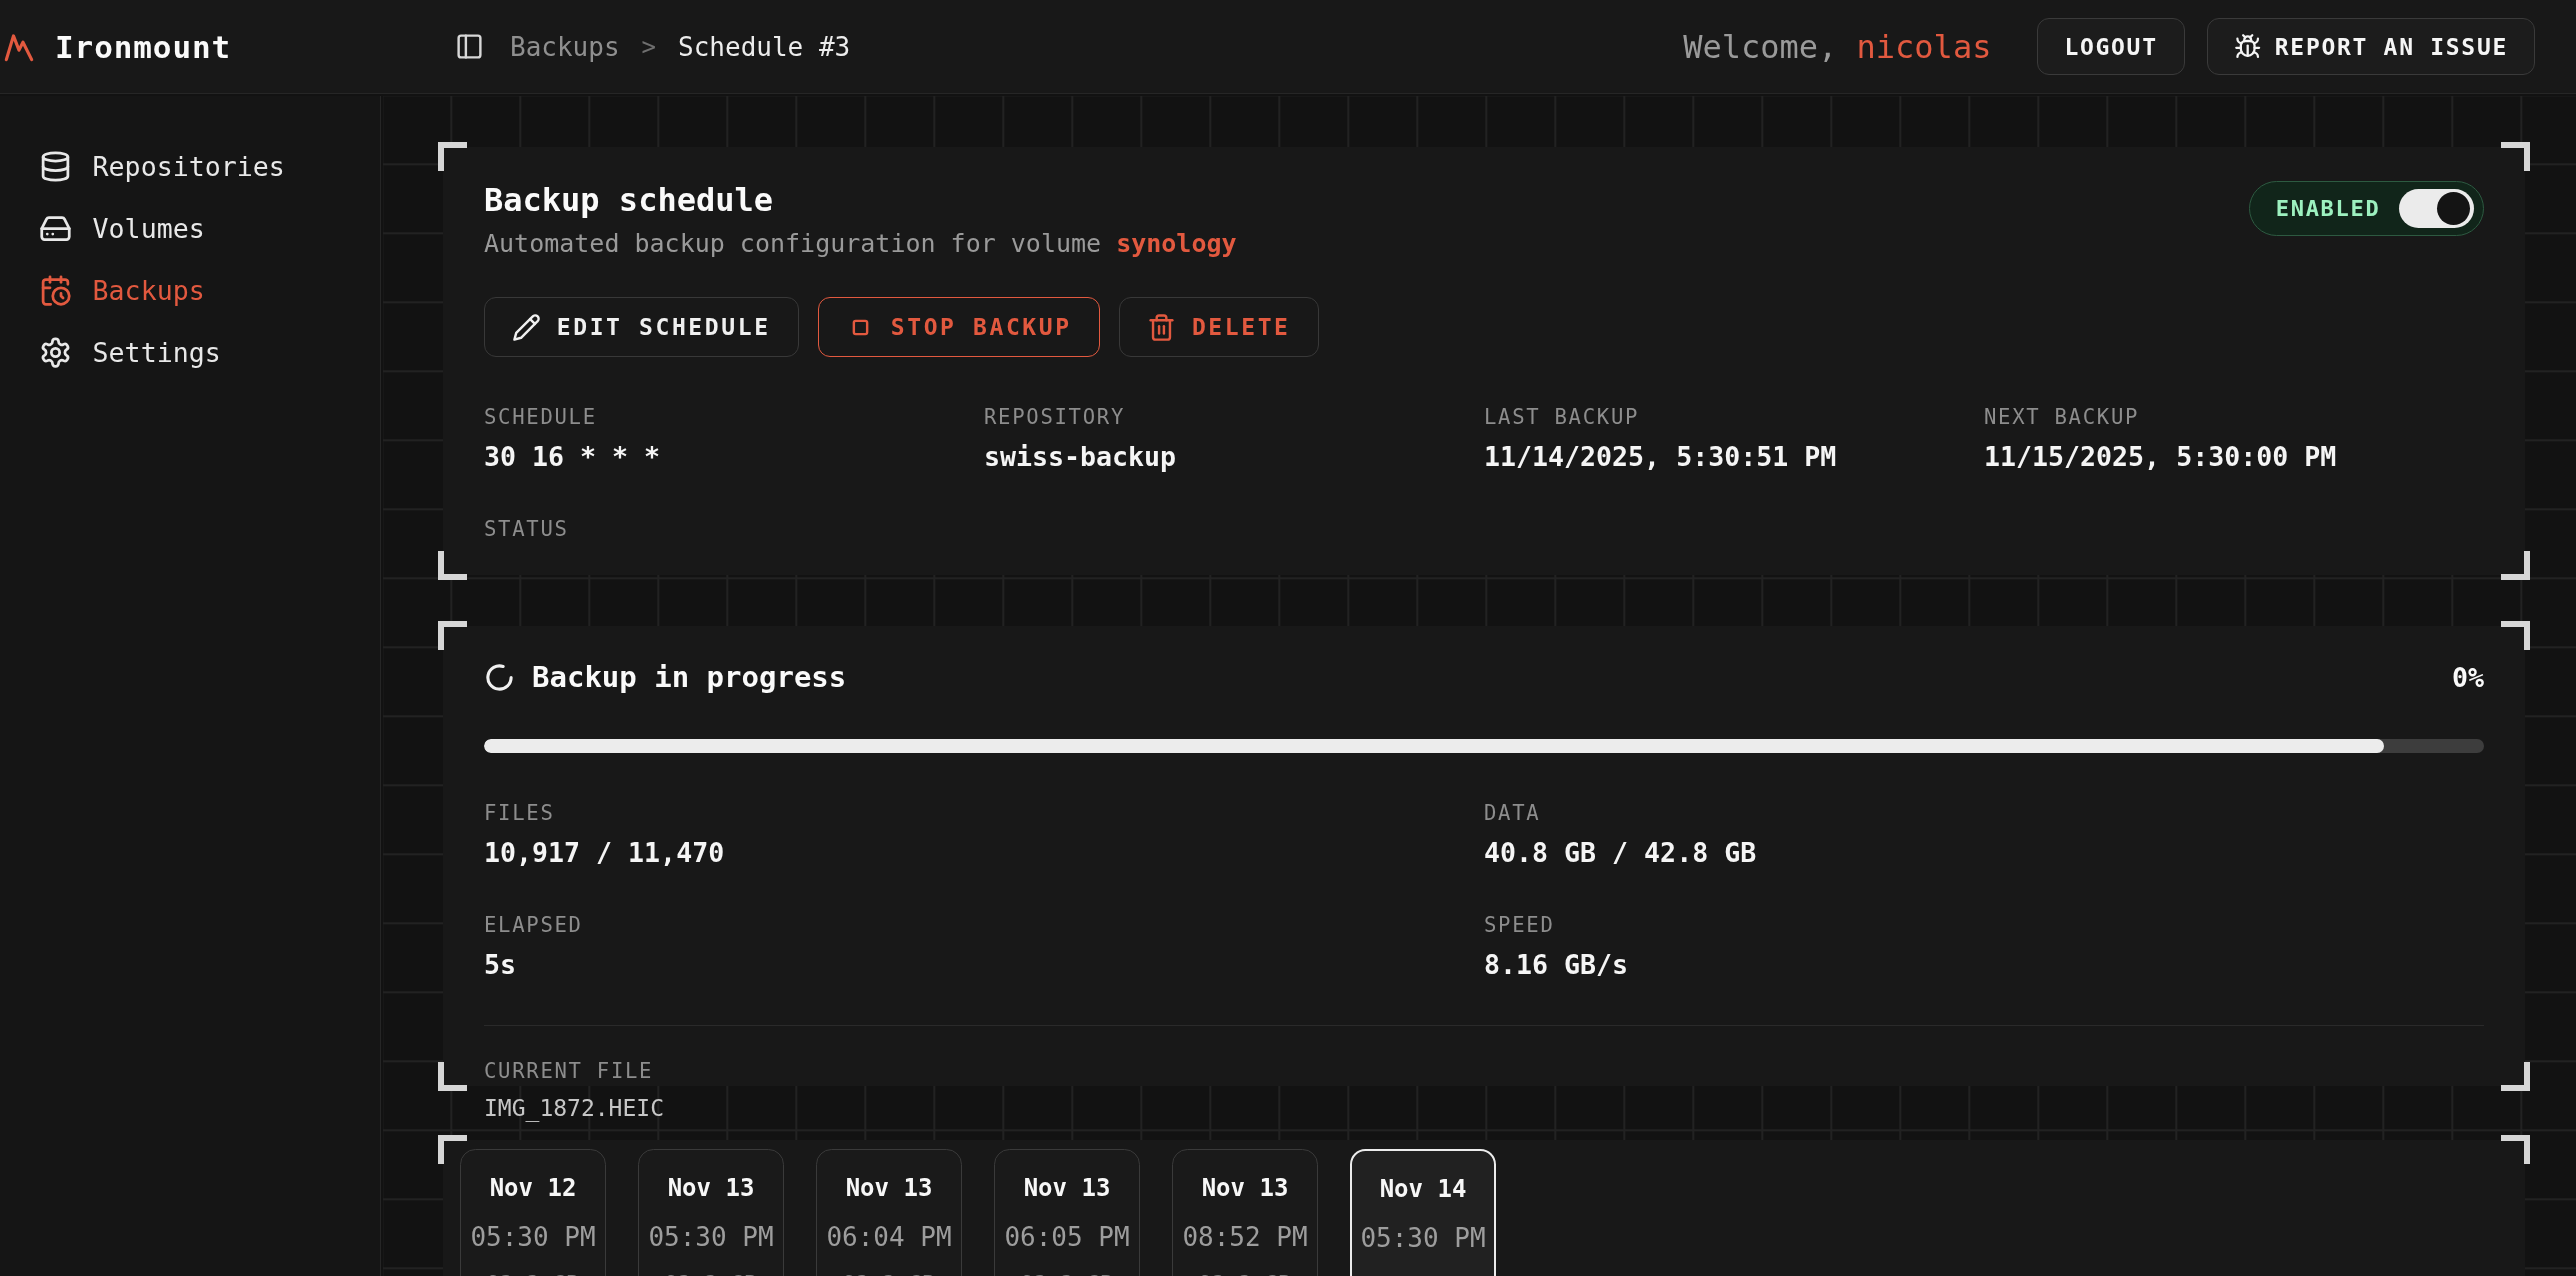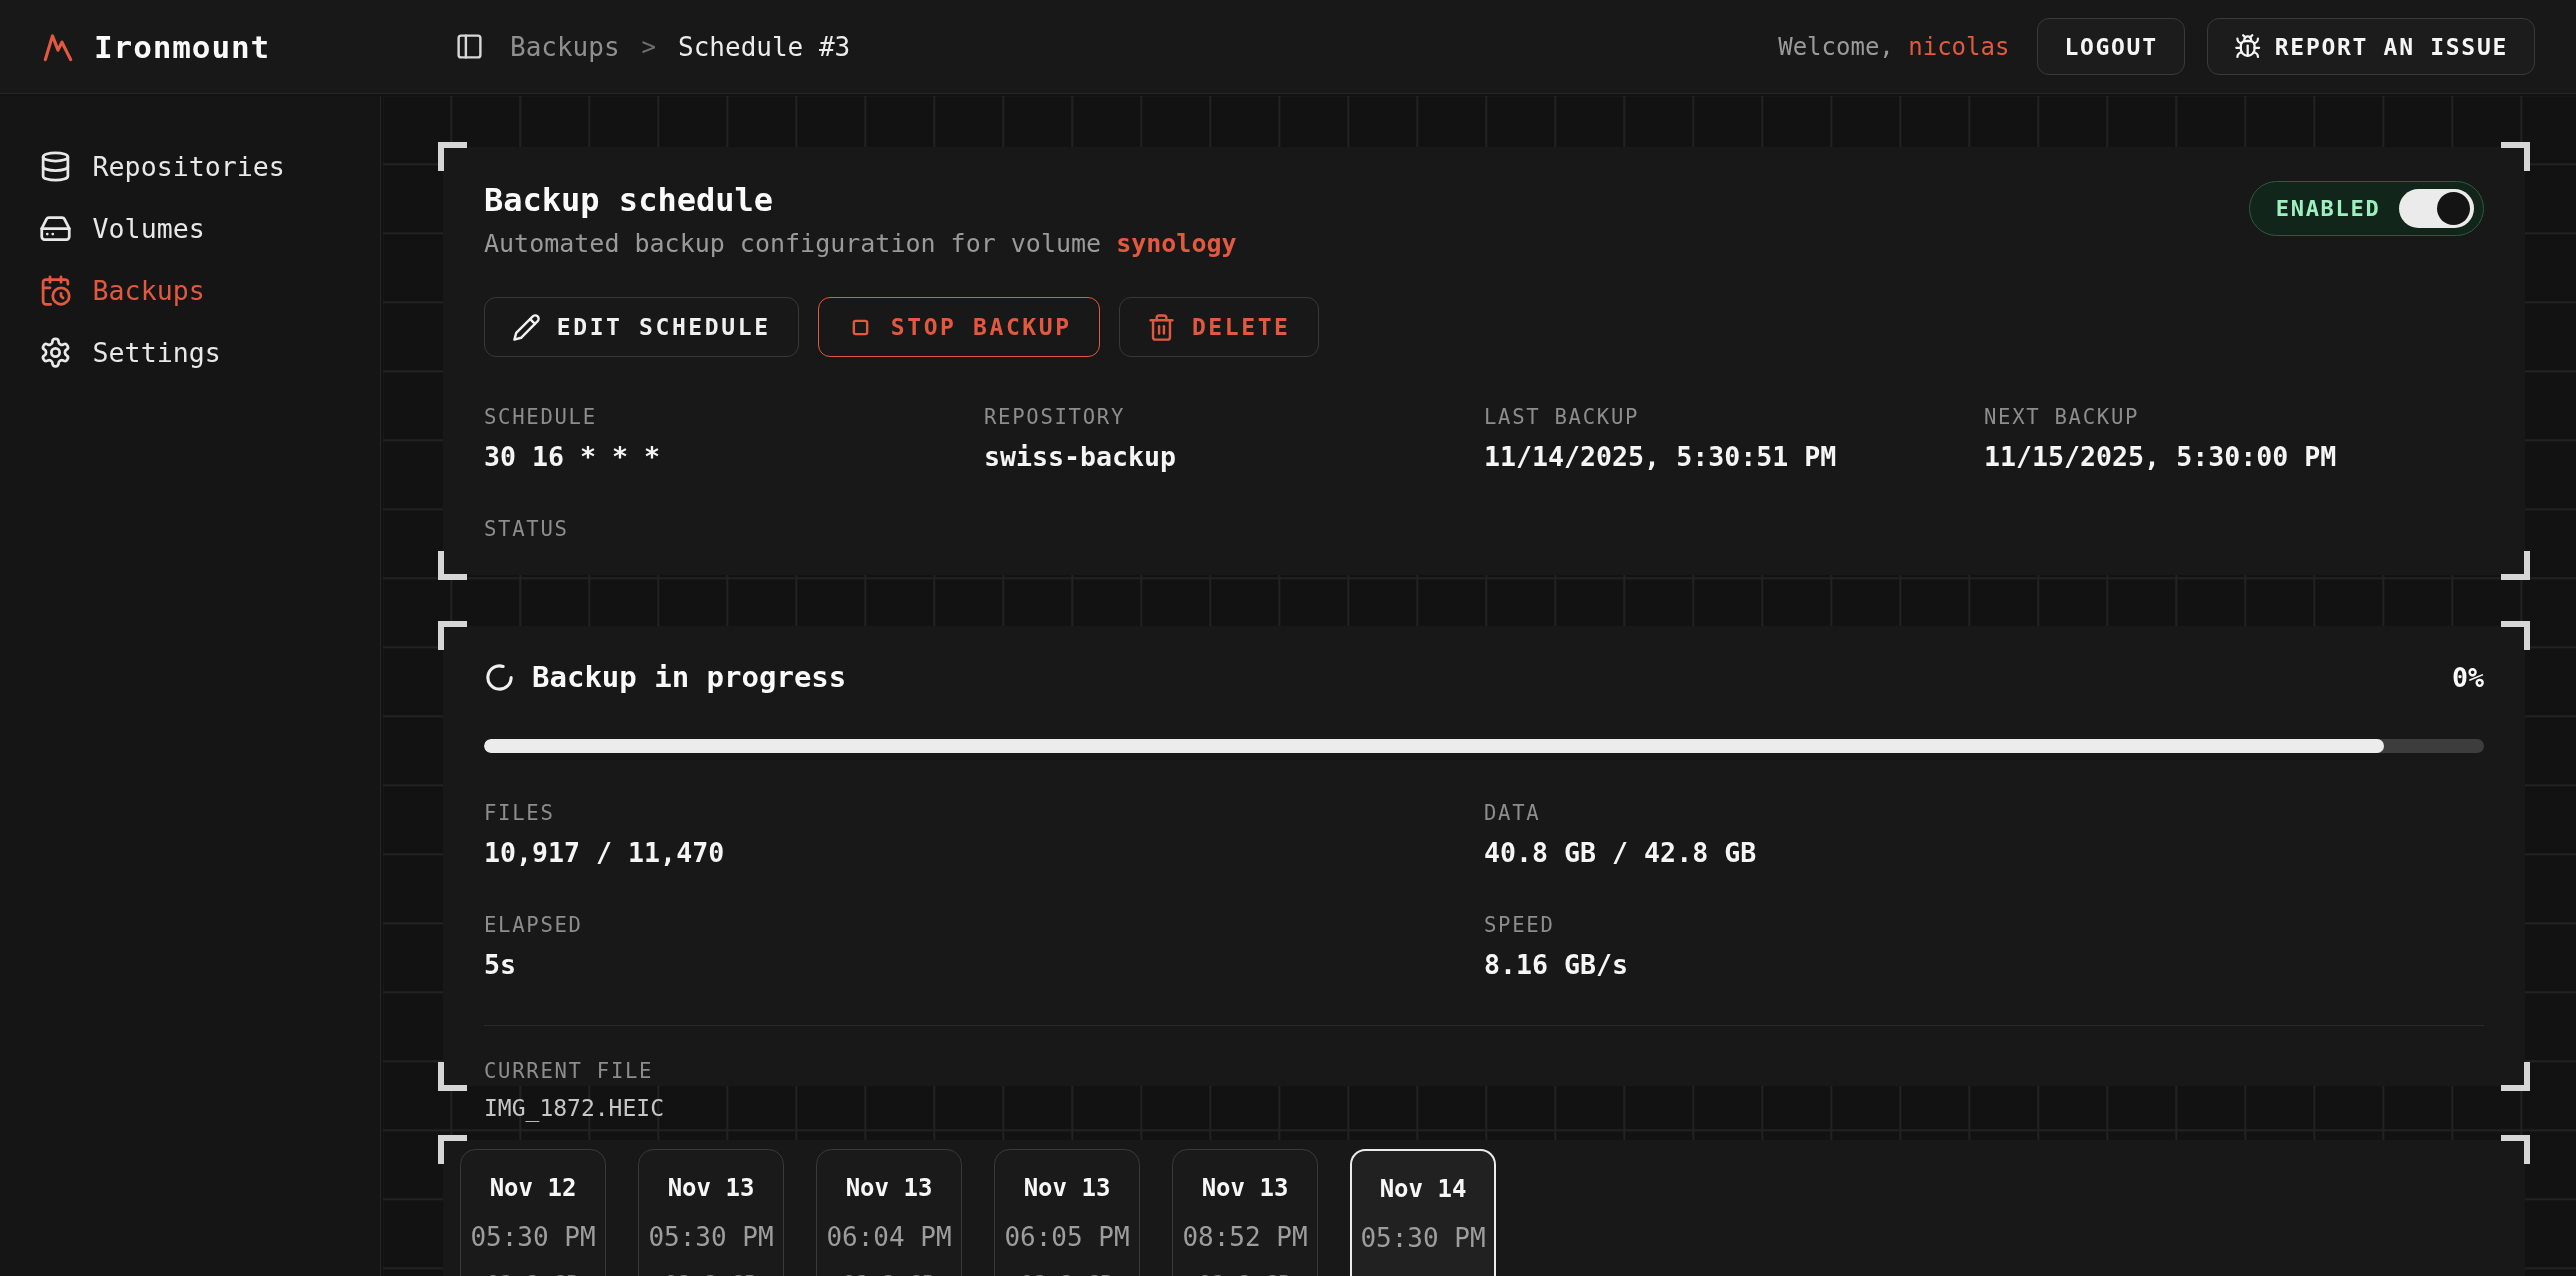--- a/index.html
+++ b/index.html
@@ -15,33 +15,32 @@
   .topbar {
     position: absolute; top: 0; left: 0; right: 0; height: 94px;
     background: #181818;
     border-bottom: 1.7px solid #262626;
     display: flex; align-items: center;
     z-index: 10;
   }
   .brand {
     width: 381px; flex: 0 0 381px;
     display: flex; align-items: center; gap: 17px;
-    padding-left: 39px;
   }
   .brand-title { font-size: 31px; font-weight: bold; color: #fafafa; letter-spacing: 0.9px; }
   .logo-icon { width: 38px; height: 38px; color: #e2593f; }
   .crumb-area { display: flex; align-items: center; gap: 22px; padding-left: 69px; flex: 1 1 auto; }
   .panel-toggle { width: 38px; height: 38px; color: #d8d8d8; display:flex; align-items:center; justify-content:center; cursor: pointer; background:none; border:none; }
   .panel-toggle svg { width: 29px; height: 29px; }
   .crumb { font-size: 26px; }
   .crumb-prev { color: #8f8f8f; }
   .crumb-sep { color: #6f6f6f; font-size: 24px; }
   .crumb-cur { color: #ececec; }
   .topbar-right { display: flex; align-items: center; gap: 22px; padding-right: 41px; }
-  .welcome { font-size: 24px; color: #9a9a9a; margin-right: 6px; }
+  .welcome { font-size: 32px; color: #9a9a9a; margin-right: 24px; }
   .welcome .uname { color: #e2593f; }
   .tb-btn {
     height: 57px; border: 1.7px solid #3a3a3a; border-radius: 12px;
     background: #1c1c1c; color: #f5f5f5;
     font-family: inherit; font-size: 23px; font-weight: bold; letter-spacing: 1.7px;
     display: flex; align-items: center; gap: 13.7px; padding: 0 26px; cursor: pointer;
   }
   .tb-btn svg { width: 27.4px; height: 27.4px; }
 
   

